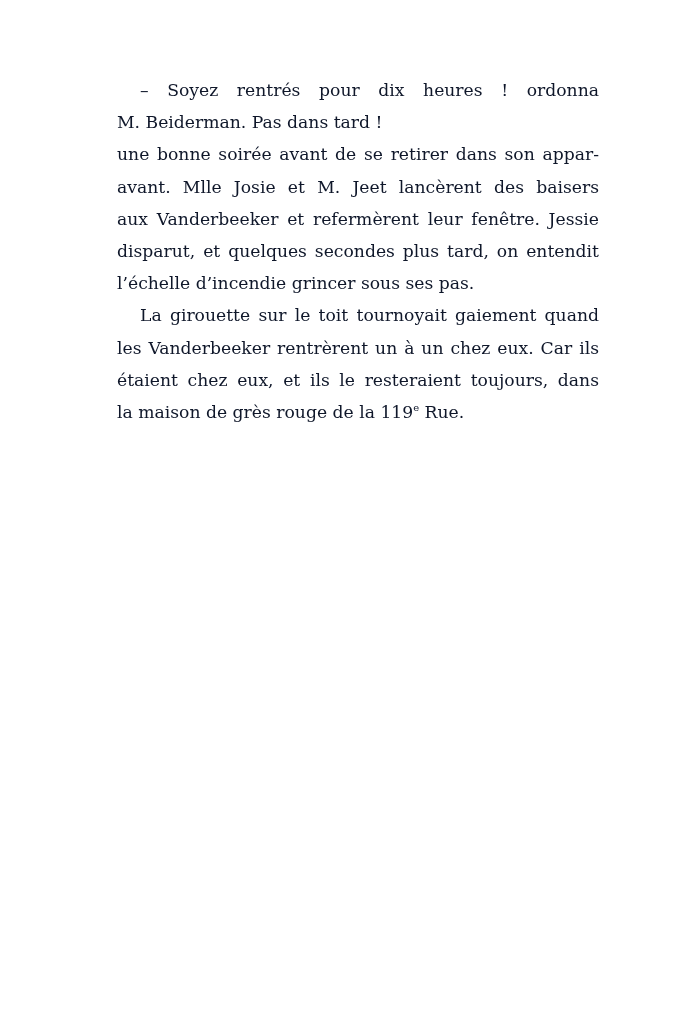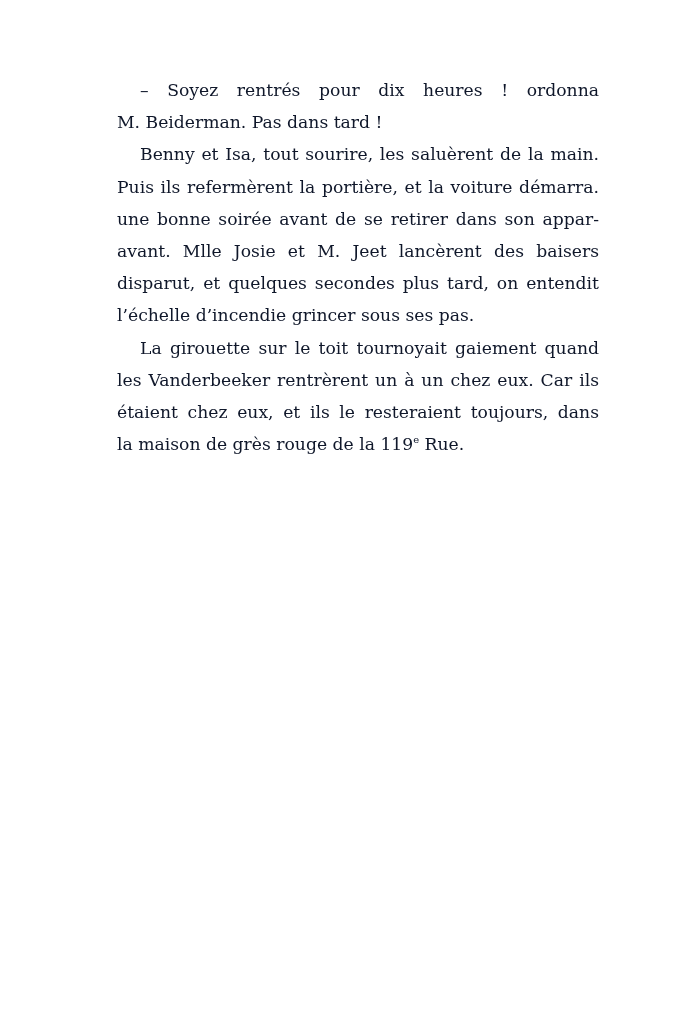--- a/index.html
+++ b/index.html
@@ -14,26 +14,23 @@
 </style>
 </head>
 <body>
 
 <div class="page">
   <div>
     <span class="line indent">– Soyez rentrés pour dix heures ! ordonna</span>
     <span class="line last">M. Beiderman. Pas dans tard !</span>
   </div>
   <div>
-    <span class="line indent">Benny et Isa, tout sourire, les saluèrent de la main.</span>
-    <span class="line">Puis ils refermèrent la portière, et la voiture démarra.</span>
-  </div>
-  <div>
     <span class="line">une bonne soirée avant de se retirer dans son appar-</span>
     <span class="line">avant. Mlle Josie et M. Jeet lancèrent des baisers</span>
+    <span class="line">aux Vanderbeeker et refermèrent leur fenêtre. Jessie</span>
     <span class="line">disparut, et quelques secondes plus tard, on entendit</span>
     <span class="line last">l’échelle d’incendie grincer sous ses pas.</span>
   </div>
   <div>
     <span class="line indent">La girouette sur le toit tournoyait gaiement quand</span>
     <span class="line">les Vanderbeeker rentrèrent un à un chez eux. Car ils</span>
     <span class="line">étaient chez eux, et ils le resteraient toujours, dans</span>
     <span class="line last"><span>la maison de grès rouge de la 119</span><sup>e</sup><span> Rue.</span></span>
   </div>
 </div>

